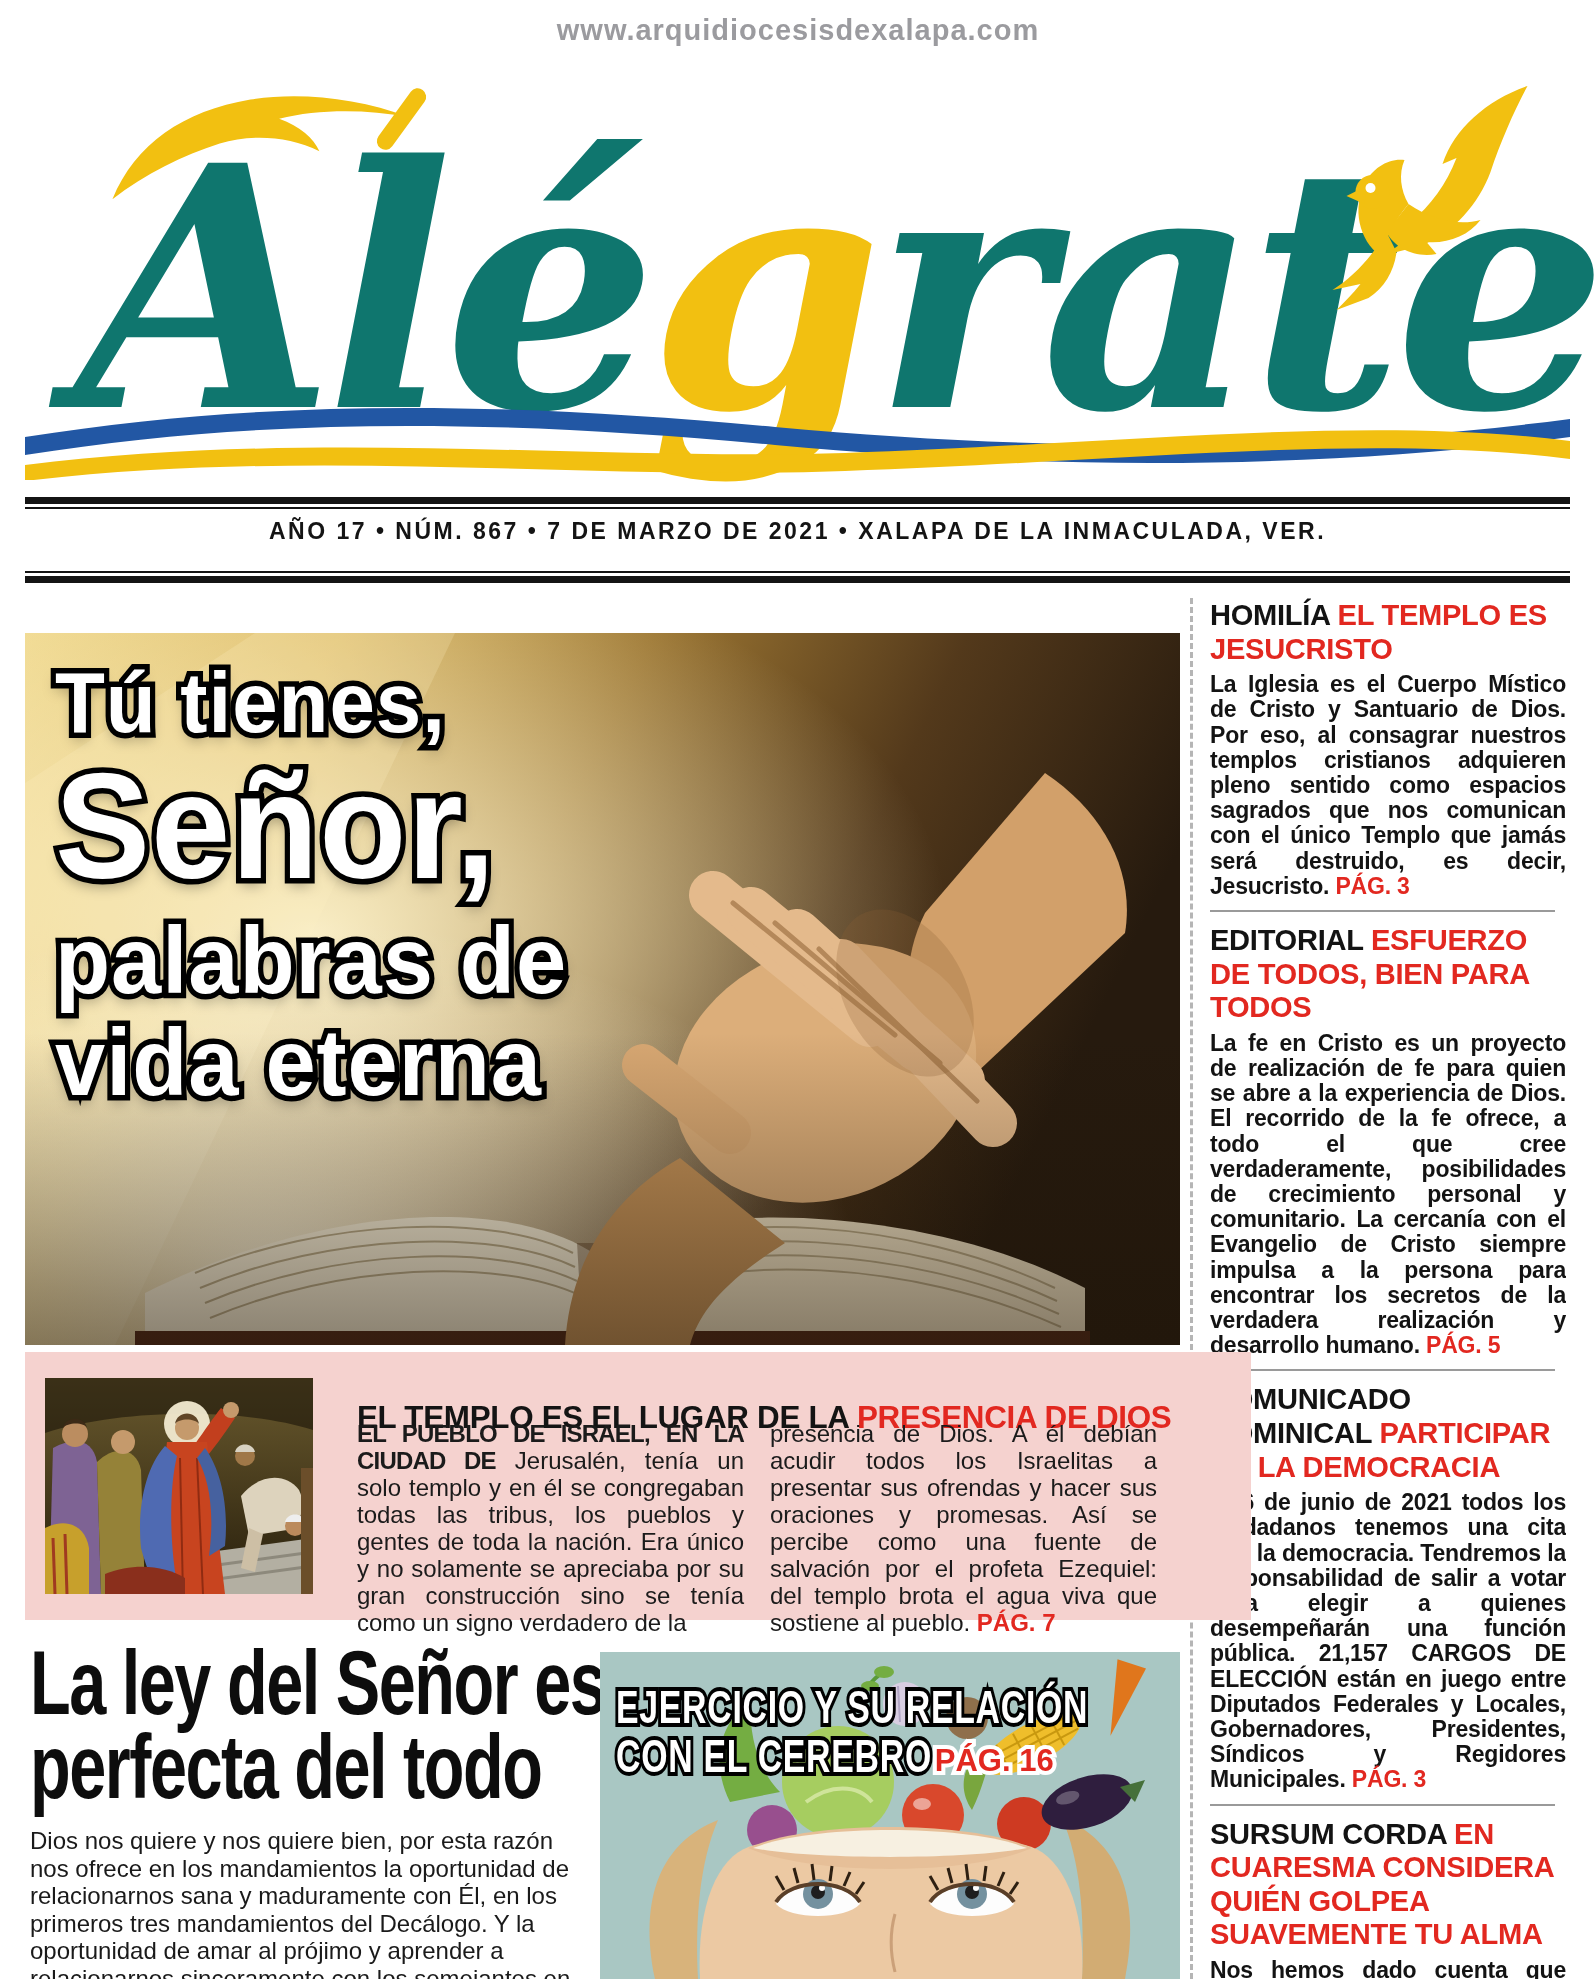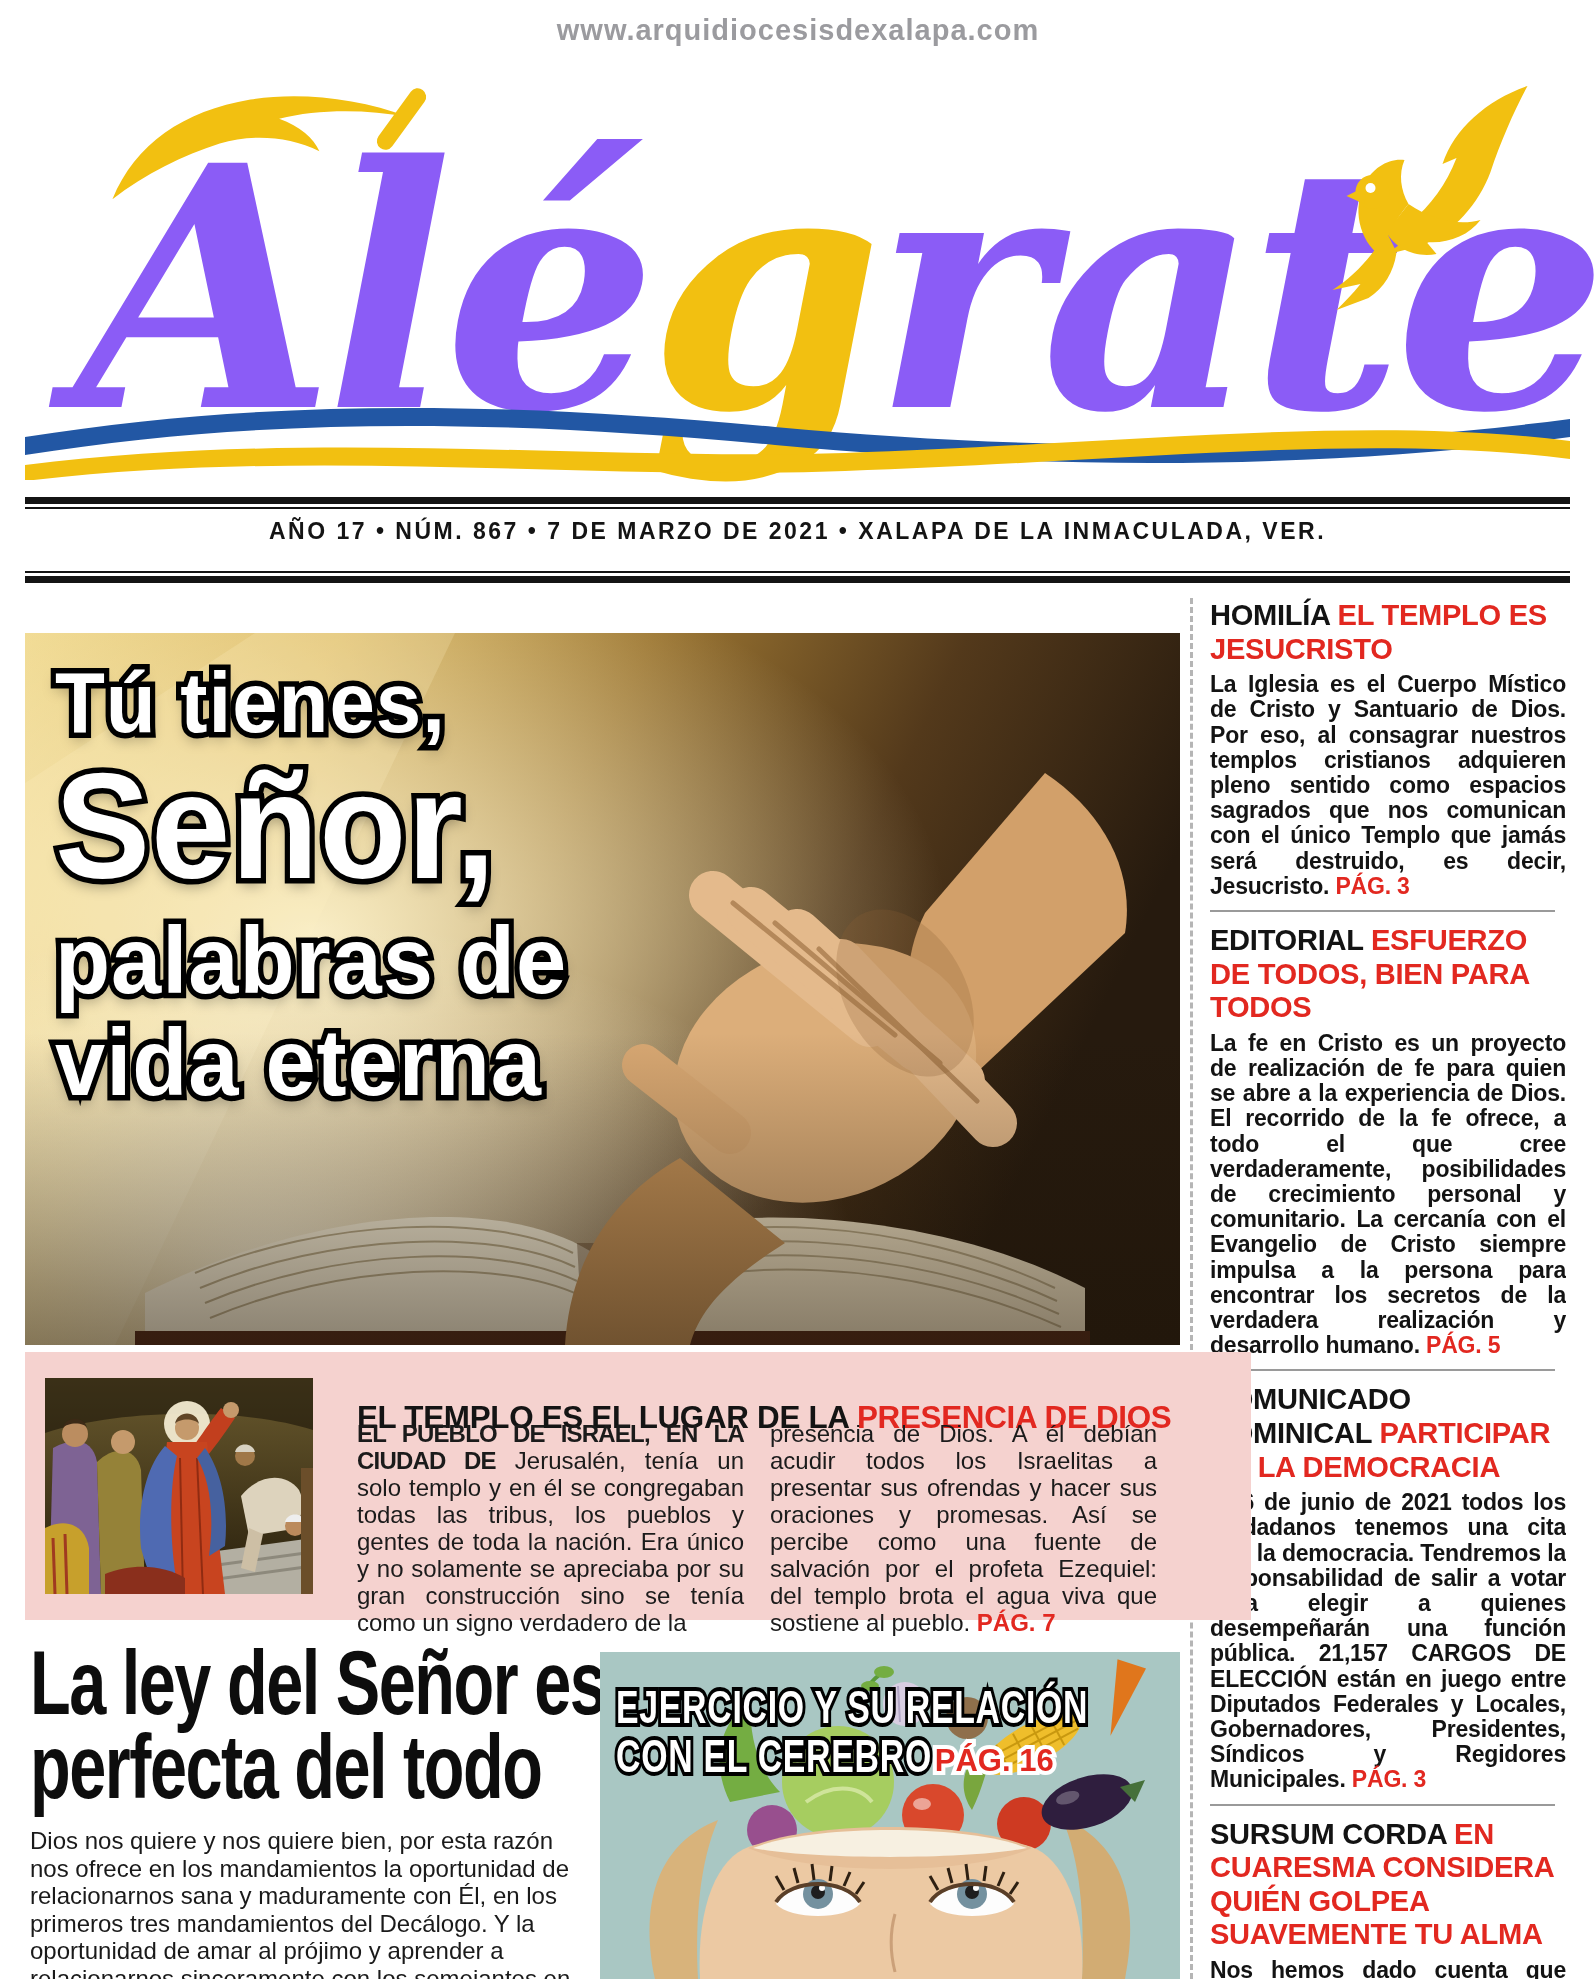--- a/index.html
+++ b/index.html
@@ -8,21 +8,21 @@
 
   
   .site-url{position:absolute;left:0;top:14px;width:100%;text-align:center;
             font-size:29px;font-weight:700;color:#9b9b9f;letter-spacing:1px;}
 
   
   .masthead{position:absolute;left:25px;top:55px;width:1545px;height:425px;}
   .logo-script{position:absolute;left:50px;top:67px;font-family:"DejaVu Serif","Liberation Serif",serif;
                font-style:italic;font-weight:700;font-size:335px;line-height:1;letter-spacing:-9px;
                white-space:nowrap;}
-  .logo-script .blue{color:#8b5cf6;}
+  .logo-script .blue{color:#0f766e;}
   .logo-script .gold{color:#f2c011;}
   .logo-accent{position:absolute;left:368px;top:28px;width:17px;height:72px;background:#f2c011;
                border-radius:10px;transform:rotate(36deg);}
   .tagline{position:absolute;left:585px;top:95px;font-family:"DejaVu Serif","Liberation Serif",serif;
            font-style:italic;font-size:50px;letter-spacing:3px;color:#2257a4;white-space:nowrap;}
   .logo-flourish{position:absolute;left:80px;top:33px;}
   .dove{position:absolute;right:35px;top:25px;}
   .waves{position:absolute;left:0;top:340px;}
 
   

